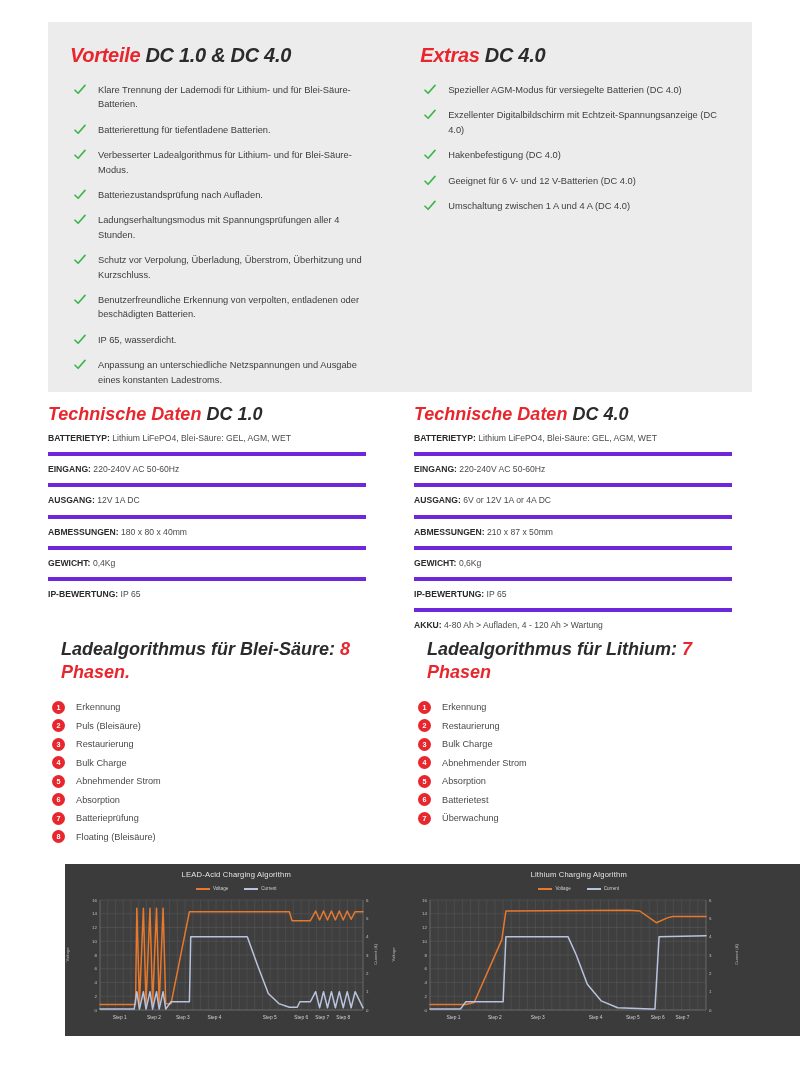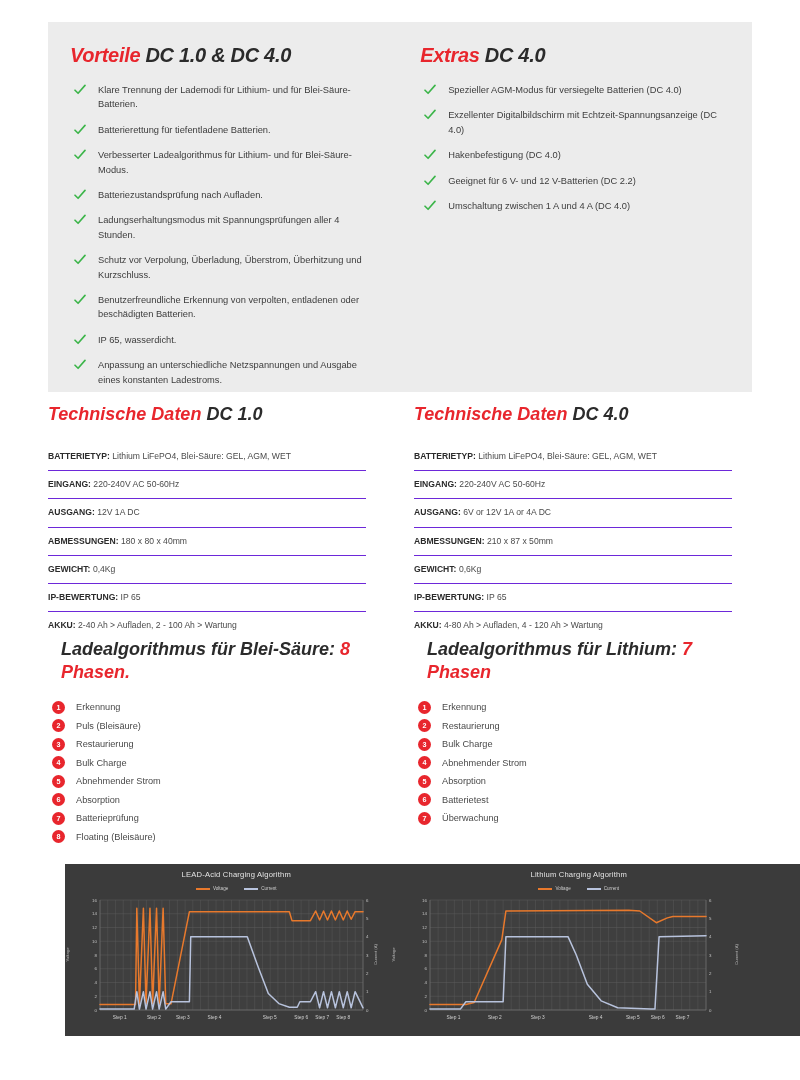--- a/index.html
+++ b/index.html
@@ -49,28 +49,28 @@
     position: absolute; left: 48px; top: 404px;
     width: 704px;
     display: flex;
   }
   .tech-col { width: 352px; }
   .tech-col.left { padding-right: 34px; }
   .tech-col.right { padding-left: 14px; padding-right: 20px; }
 
   h3.tech-head {
     font-size: 18px; font-weight: 700; font-style: italic;
-    color: #2b2b2b; margin-bottom: 18px; white-space: nowrap;
+    color: #2b2b2b; white-space: nowrap;
   }
   h3.tech-head .red { color: #e8262d; }
 
   .spec-row {
     font-size: 8.6px; color: #4a4a4a;
     padding: 8px 0 8px 0;
-    border-bottom: 1px solid #6d28d9;
+    border-bottom: 4px solid #6d28d9;
     line-height: 1.3;
   }
   .spec-row:last-child { border-bottom: none; }
   .spec-row .k { font-weight: 700; color: #2b2b2b; }
 
   
   .algo-wrap {
     position: absolute; left: 48px; top: 638px;
     width: 704px; display: flex;
   }
@@ -242,21 +242,21 @@
                 </svg>
               </span>
             <span>Hakenbefestigung (DC 4.0)</span>
           </li>
           <li>
             <span class="chk">
                 <svg width="12" height="12" viewBox="0 0 12 12">
                   <path d="M1 6.2 L4.1 9.3 L11 1.4" stroke="#3cb54a" stroke-width="1.6" fill="none" stroke-linecap="round" stroke-linejoin="round"></path>
                 </svg>
               </span>
-            <span>Geeignet für 6 V- und 12 V-Batterien (DC 2.2)</span>
+            <span>Geeignet für 6 V- und 12 V-Batterien (DC 4.0)</span>
           </li>
           <li>
             <span class="chk">
                 <svg width="12" height="12" viewBox="0 0 12 12">
                   <path d="M1 6.2 L4.1 9.3 L11 1.4" stroke="#3cb54a" stroke-width="1.6" fill="none" stroke-linecap="round" stroke-linejoin="round"></path>
                 </svg>
               </span>
             <span>Umschaltung zwischen 1 A und 4 A (DC 4.0)</span>
           </li>
         </ul>
@@ -270,21 +270,20 @@
     <div class="tech-col left">
       <h3 class="tech-head">
         <span class="red">Technische Daten</span><span>  DC 1.0</span>
       </h3>
       <div class="spec-row"><span class="k">BATTERIETYP:</span><span> Lithium LiFePO4, Blei-Säure: GEL, AGM, WET</span></div>
       <div class="spec-row"><span class="k">EINGANG:</span><span> 220-240V AC 50-60Hz</span></div>
       <div class="spec-row"><span class="k">AUSGANG:</span><span> 12V 1A DC</span></div>
       <div class="spec-row"><span class="k">ABMESSUNGEN:</span><span> 180 x 80 x 40mm</span></div>
       <div class="spec-row"><span class="k">GEWICHT:</span><span> 0,4Kg</span></div>
       <div class="spec-row"><span class="k">IP-BEWERTUNG:</span><span> IP 65</span></div>
-      <div class="spec-row"><span class="k">AKKU:</span><span> 2-40 Ah &gt; Aufladen, 2 - 100 Ah &gt; Wartung</span></div>
     </div>
 
     <div class="tech-col right">
       <h3 class="tech-head">
         <span class="red">Technische Daten</span><span>  DC 4.0</span>
       </h3>
       <div class="spec-row"><span class="k">BATTERIETYP:</span><span> Lithium LiFePO4, Blei-Säure: GEL, AGM, WET</span></div>
       <div class="spec-row"><span class="k">EINGANG:</span><span> 220-240V AC 50-60Hz</span></div>
       <div class="spec-row"><span class="k">AUSGANG:</span><span> 6V or 12V 1A or 4A DC</span></div>
       <div class="spec-row"><span class="k">ABMESSUNGEN:</span><span> 210 x 87 x 50mm</span></div>

